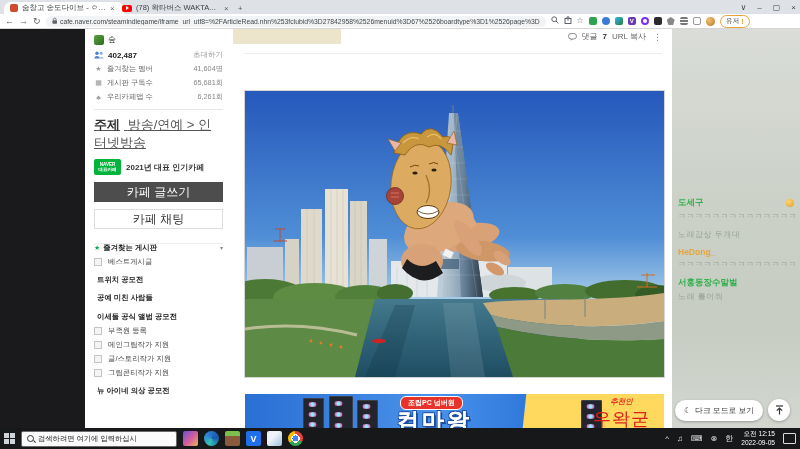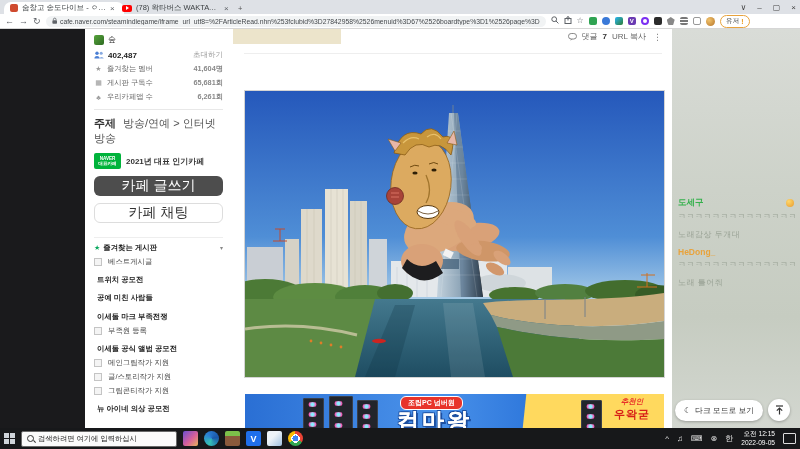--- a/index.html
+++ b/index.html
@@ -39,35 +39,35 @@
   .page{position:absolute;left:0;top:28px;width:800px;height:400px;border-top:1px solid #d6d6d6;box-sizing:border-box;}
   .leftdark{position:absolute;left:0;top:0;width:85px;height:400px;background:#1a1a1c;}
   .sidebar{position:absolute;left:85px;top:0;width:147px;height:400px;background:#fff;
        padding:5px 9px 0 9px;box-sizing:border-box;overflow:hidden;}
   .mgr{display:flex;align-items:center;gap:4px;font-size:8px;color:#333;}
   .mgr-ava{width:10px;height:10px;border-radius:2px;background:linear-gradient(135deg,#57a33c,#2e6b22);}
   .members{display:flex;align-items:center;gap:4px;font-size:8px;color:#222;margin-top:5px;font-weight:bold;}
   .members .inv{margin-left:auto;font-weight:normal;color:#999;font-size:7.5px;}
   .stat-row{display:flex;align-items:center;gap:4px;font-size:7.3px;color:#666;margin-top:4px;}
   .s-icon{width:9px;color:#9a9a9a;font-size:7px;text-align:center;}
-  .s-value{margin-left:auto;color:#888;font-weight:bold;}
+  .s-value{margin-left:auto;color:#888;}
   .sb-div{border-top:1px solid #e8e8e8;margin:7px 0 6px 0;}
-  .topic{font-size:11px;color:#555;}
+  .topic{font-size:13px;color:#555;text-decoration:underline;}
   .topic b{color:#333;margin-right:4px;}
   .badge-row{display:flex;align-items:center;gap:5px;margin-top:7px;}
   .nv-badge{width:27px;height:16px;background:#00b33b;border-radius:2px;color:#fff;display:flex;
        flex-direction:column;align-items:center;justify-content:center;font-size:4.6px;font-weight:bold;line-height:1.15;}
   .badge-text{font-size:8px;font-weight:bold;color:#333;}
-  .btn{height:20px;border-radius:6px;display:flex;align-items:center;justify-content:center;
-       font-size:14px;margin-top:7px;}
+  .btn{height:20px;border-radius:0;display:flex;align-items:center;justify-content:center;
+       font-size:12px;margin-top:7px;}
   .btn.write{background:#4d4d4d;color:#fff;}
   .btn.chat{background:#fff;border:1px solid #ddd;color:#333;box-sizing:border-box;}
   .menu{margin-top:8px;font-size:7.4px;color:#444;}
   .m-row{display:flex;align-items:center;gap:3px;padding:3px 0;line-height:1.1;}
-  .m-row.fav-header{border-top:1px solid #eee;font-weight:bold;color:#222;padding-top:6px;margin-top:14px;}
+  .m-row.fav-header{border-top:1px solid #eee;font-weight:bold;color:#222;padding-top:0;margin-top:14px;}
   .m-row.header{font-weight:bold;color:#222;margin-top:4px;}
   .m-row.item::before{content:"";width:6px;height:6px;border:1px solid #c4c4c4;background:#f4f4f4;
        display:inline-block;flex:0 0 auto;}
   .m-star{color:#0aa95f;font-size:7px;}
   .m-value{margin-left:auto;color:#888;}
   .m-caret{margin-left:auto;color:#888;font-size:6px;}
   .n-badge{width:7px;height:7px;border-radius:50%;background:#fa3c3c;color:#fff;font-size:4.5px;
        display:inline-flex;align-items:center;justify-content:center;flex:0 0 auto;font-weight:bold;}
   
   .main{position:absolute;left:232px;top:0;width:440px;height:400px;background:#fff;overflow:hidden;}
@@ -85,21 +85,21 @@
   .pc{position:absolute;width:21px;height:36px;background:#22252b;border-radius:2px;
       box-shadow:inset 0 0 0 1px #3a3f49;}
   .pc i{position:absolute;left:4px;width:11px;height:5px;border-radius:50%;display:block;
       background:radial-gradient(circle,#8ef 20%,#f4a 60%,transparent 70%);}
   .ad-ribbon{position:absolute;left:155px;top:2px;background:#e8332a;color:#fff;font-size:7px;font-weight:bold;
       padding:1px 7px;border-radius:6px;border:1px solid #fff;white-space:nowrap;}
   .ad-title{position:absolute;left:152px;top:12px;font-size:22px;font-weight:bold;color:#fff;
       letter-spacing:3px;text-shadow:0 0 0 #fff, 1px 1px 0 #1d4fa0,-1px 1px 0 #1d4fa0,1px -1px 0 #1d4fa0,-1px -1px 0 #1d4fa0,2px 2px 0 #1d4fa0;}
   .ad-ref{position:absolute;right:14px;top:3px;text-align:center;}
   .ad-ref .r1{font-size:7.5px;color:#e8332a;font-style:italic;font-weight:bold;}
-  .ad-ref .r2{font-size:11px;color:#d81f18;font-weight:bold;letter-spacing:1px;}
+  .ad-ref .r2{font-size:18px;color:#d81f18;font-weight:normal;letter-spacing:1px;}
   
   .rchat{position:absolute;left:672px;top:0;width:128px;height:400px;
       background:linear-gradient(180deg,#d9dcd7 0%,#cdd2c9 40%,#c6ccc1 72%,#d3d7d0 100%);}
   .chatlist{position:absolute;left:6px;top:168px;right:2px;}
   .cmsg{margin-bottom:7px;}
   .cmsg .nrow{display:flex;align-items:center;gap:3px;}
   .cmsg .name{font-size:8.5px;font-weight:bold;}
   .cmsg .emo{width:8px;height:8px;border-radius:50%;flex:0 0 auto;margin-left:auto;margin-right:4px;
       background:radial-gradient(circle at 35% 30%,#ffd76b,#e89b2e);}
   .cmsg .text{font-size:8px;color:#99a295;margin-top:2px;white-space:nowrap;overflow:hidden;letter-spacing:.5px;}
@@ -270,35 +270,28 @@
         </div>
         <div class="m-row header">
           <span class="m-star"></span>
           <span class="m-label">공예 미친 사람들</span>
 
           <span class="m-value"></span>
 
         </div>
         <div class="m-row header">
           <span class="m-star"></span>
-          <span class="m-label">이세돌 마크 부족전쟁</span>
+          <span class="m-label">이세돌 공식 앨범 공모전</span>
 
           <span class="m-value"></span>
 
         </div>
         <div class="m-row item">
           <span class="m-star"></span>
           <span class="m-label">부족원 등록</span>
-
-          <span class="m-value"></span>
-
-        </div>
-        <div class="m-row header">
-          <span class="m-star"></span>
-          <span class="m-label">이세돌 공식 앨범 공모전</span>
 
           <span class="m-value"></span>
 
         </div>
         <div class="m-row item">
           <span class="m-star"></span>
           <span class="m-label">메인그림작가 지원</span>
 
           <span class="m-value"></span>
 
@@ -525,20 +518,24 @@
           <div class="text">노래감상 두개대</div>
         </div>
         <div class="cmsg">
           <div class="nrow">
             <span class="name" style="color: rgb(232, 163, 61);">HeDong_</span>
 
           </div>
           <div class="text">ㅋㅋㅋㅋㅋㅋㅋㅋㅋㅋㅋㅋㅋㅋㅋㅋㅋ</div>
         </div>
         <div class="cmsg">
+          <div class="nrow">
+            <span class="name" style="color: rgb(47, 175, 77);">서홍동장수말벌</span>
+
+          </div>
           <div class="text">노래 틀어줘</div>
         </div>
       </div>
     <div class="floaters">
       <div class="pill">
         <span class="moon">☾</span>
         <span>다크 모드로 보기</span>
       </div>
       <div class="topbtn">
         <svg width="9" height="10" viewBox="0 0 9 10">

